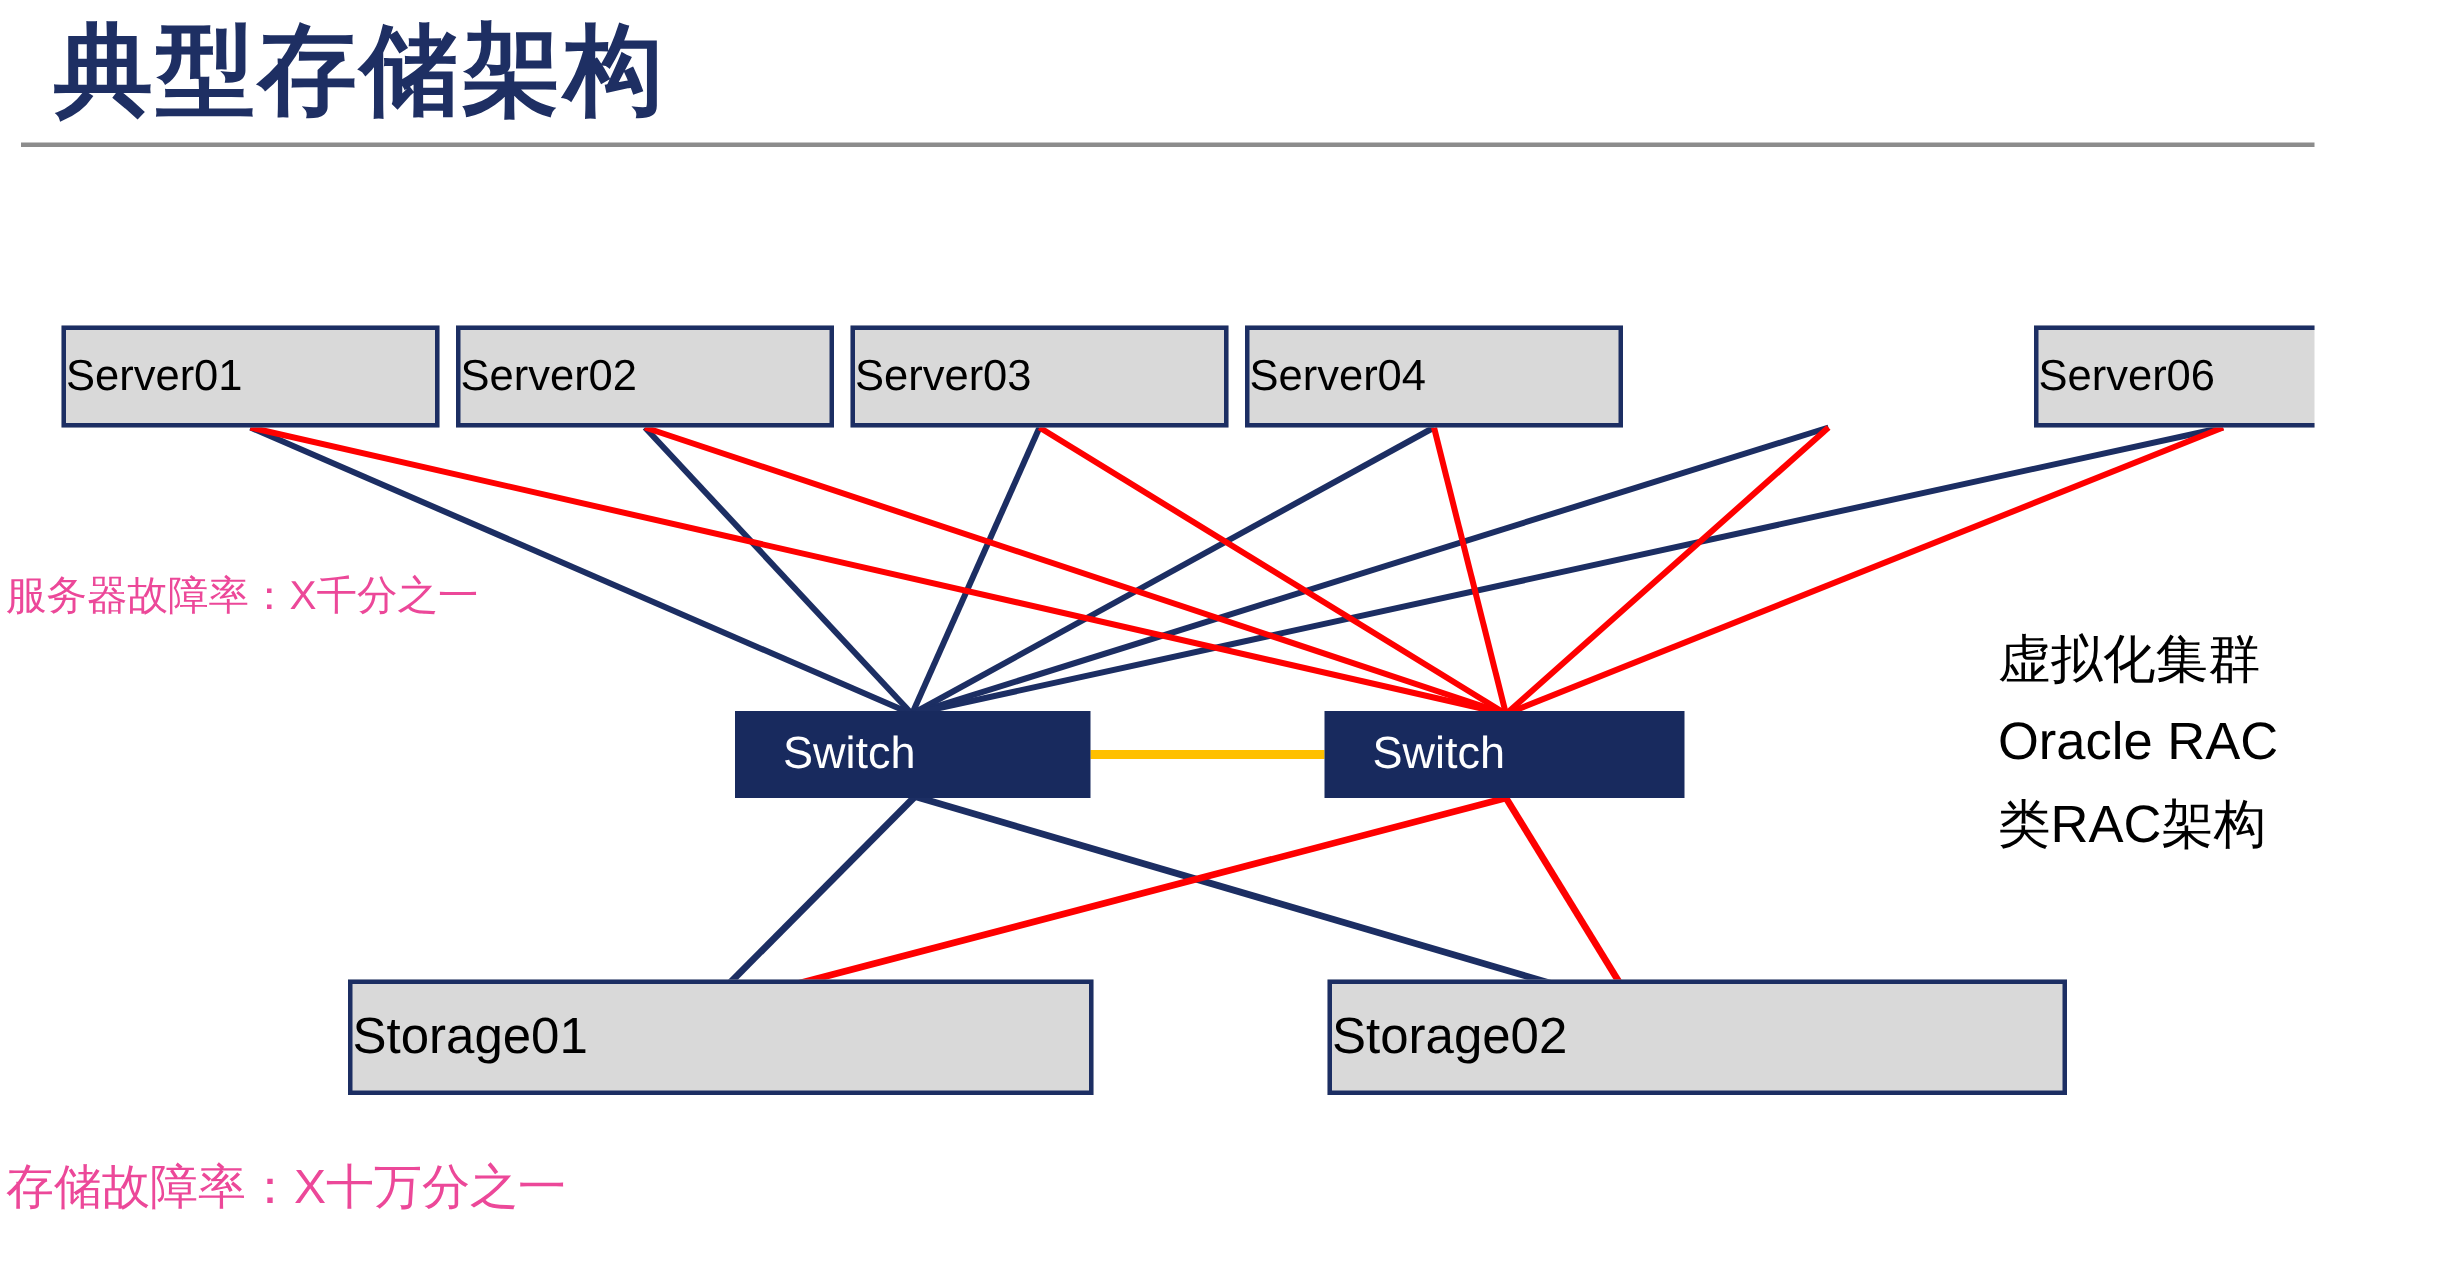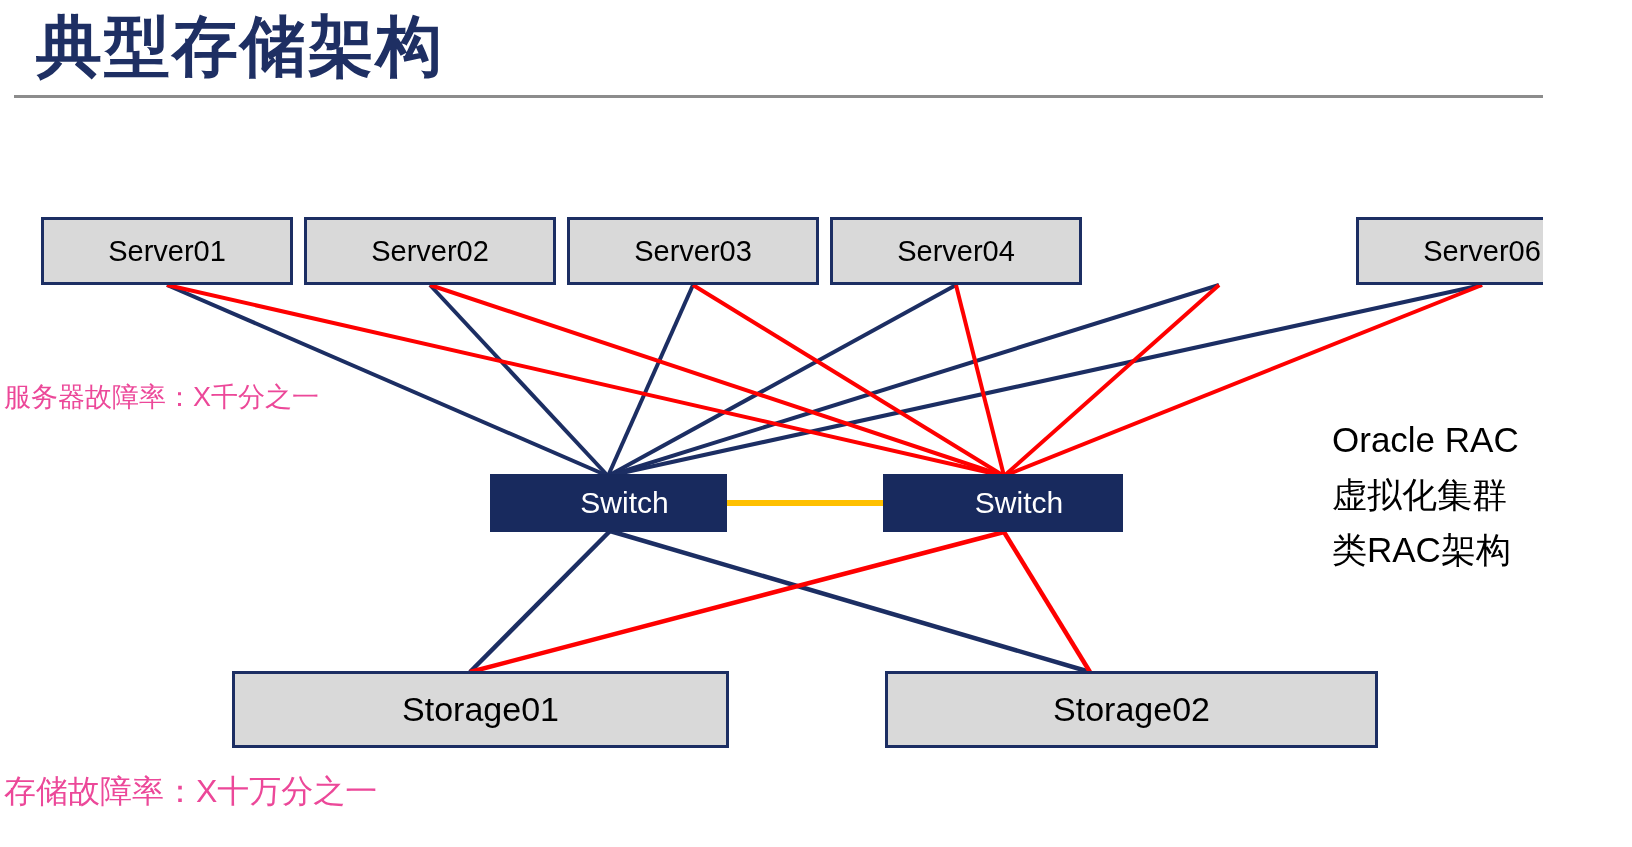--- a/index.html
+++ b/index.html
@@ -17,33 +17,33 @@
     color:#1e2f63;
     white-space:nowrap;
   }
   .divider{
     position:absolute;left:14px;top:95px;
     width:1608px;height:3px;background:#8c8c8c;
   }
   .edges{position:absolute;left:0;top:0;width:1632px;height:847px;}
   .node{
     position:absolute;
-    display:flex;align-items:center;justify-content:center;
+    display:flex;align-items:center;
     box-sizing:border-box;
     color:#000;
     background:#d9d9d9;
     border:3px solid #1c2e63;
   }
   .server{top:217px;width:252px;height:68px;font-size:29px;}
   .switch{
     top:474px;width:237px;height:58px;
     background:#182a5e;border:none;
     color:#ffffff;font-size:30px;padding-left:32px;
   }
-  .storage{top:671px;height:77px;font-size:34px;}
+  .storage{top:653px;height:77px;font-size:34px;}
   .side-label{
     position:absolute;color:#ec4899;white-space:nowrap;
   }
   .annotation{
     position:absolute;left:1332px;top:412px;
     font-size:35px;line-height:55px;color:#000;
     white-space:nowrap;
   }
 </style>
 </head>
@@ -101,18 +101,18 @@
     <span>Storage01</span>
   </div>
   <div class="node storage" style="left:885px;width:493px">
     <span>Storage02</span>
   </div>
 
   <div class="side-label" style="left:4px;top:379px;font-size:27px">服务器故障率：X千分之一</div>
   <div class="side-label" style="left:4px;top:770px;font-size:32px">存储故障率：X十万分之一</div>
 
   <div class="annotation">
+    <div>虚拟化集群</div>
     <div>Oracle RAC</div>
-    <div>虚拟化集群</div>
     <div>类RAC架构</div>
   </div>
 
 </div>
 
 </body></html>

